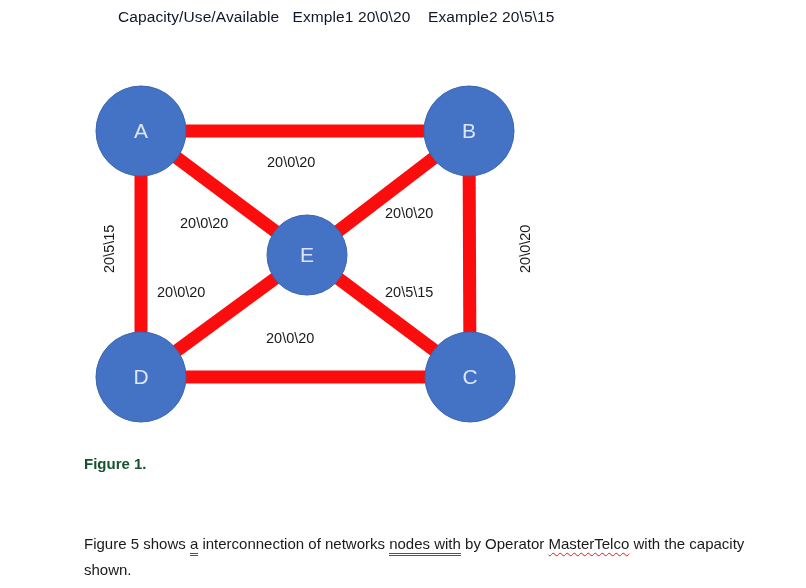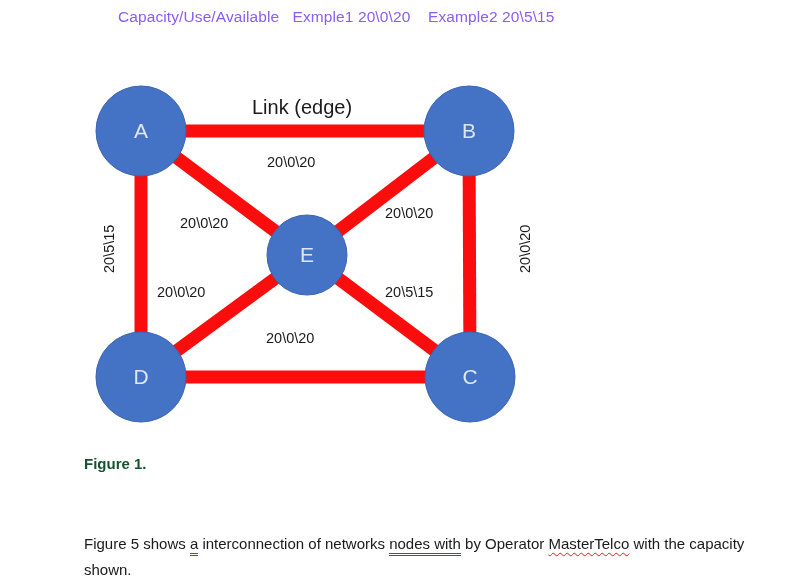--- a/index.html
+++ b/index.html
@@ -15,21 +15,21 @@
     font-family: "Liberation Sans", sans-serif;
     color: #000000;
   }
 
   
   #legend-line {
     position: absolute;
     left: 118px;
     top: 8px;
     font-size: 15.5px;
-    color: #8b5cf6;
+    color: #0f172a;
     white-space: pre;
     letter-spacing: 0.1px;
   }
 
   
   #figure-diagram {
     position: absolute;
     left: 0px;
     top: 60px;
     width: 806px;
@@ -129,21 +129,20 @@
         <circle cx="141" cy="317" r="45" fill="#4472C4" stroke="#3B65B0" stroke-width="1"></circle>
         <text class="node-label" x="141" y="318">D</text>
       </g>
       <g>
         <circle cx="307" cy="195" r="40" fill="#4472C4" stroke="#3B65B0" stroke-width="1"></circle>
         <text class="node-label" x="307" y="196">E</text>
       </g>
     </g>
   </svg>
 
-  <div class="diagram-text callout" style="left:252px; top:36px;">Link (edge)</div>
 
   <div class="diagram-text edge-label" style="left:267px; top:94px;">20\0\20</div>
 
   <div class="diagram-text edge-label-vertical" style="left:101px; top:213px;">20\5\15</div>
 
   <div class="diagram-text edge-label" style="left:180px; top:155px;">20\0\20</div>
 
   <div class="diagram-text edge-label-vertical" style="left:517px; top:213px;">20\0\20</div>
 
   <div class="diagram-text edge-label" style="left:385px; top:145px;">20\0\20</div>

